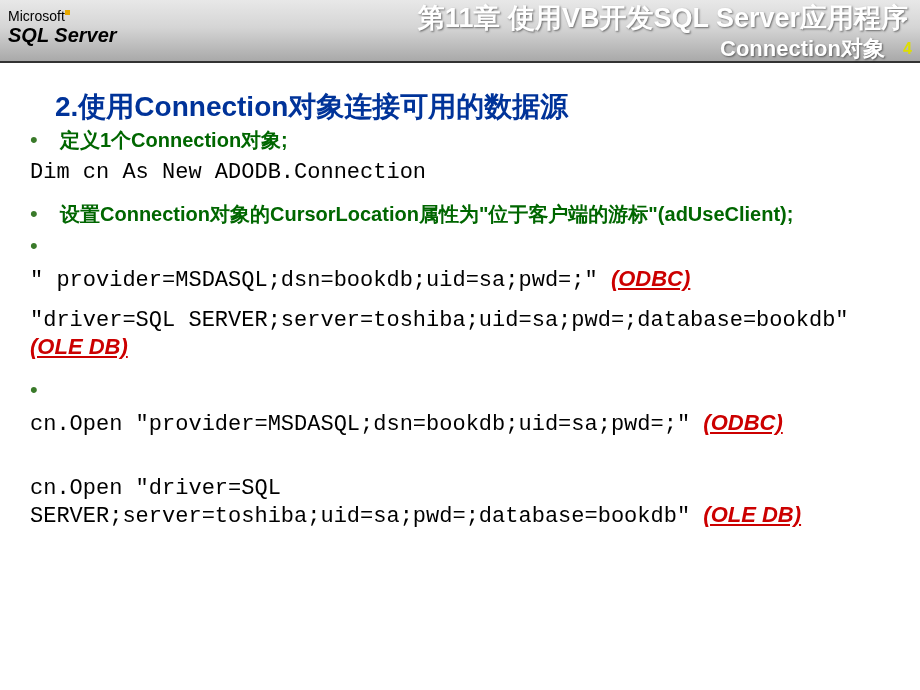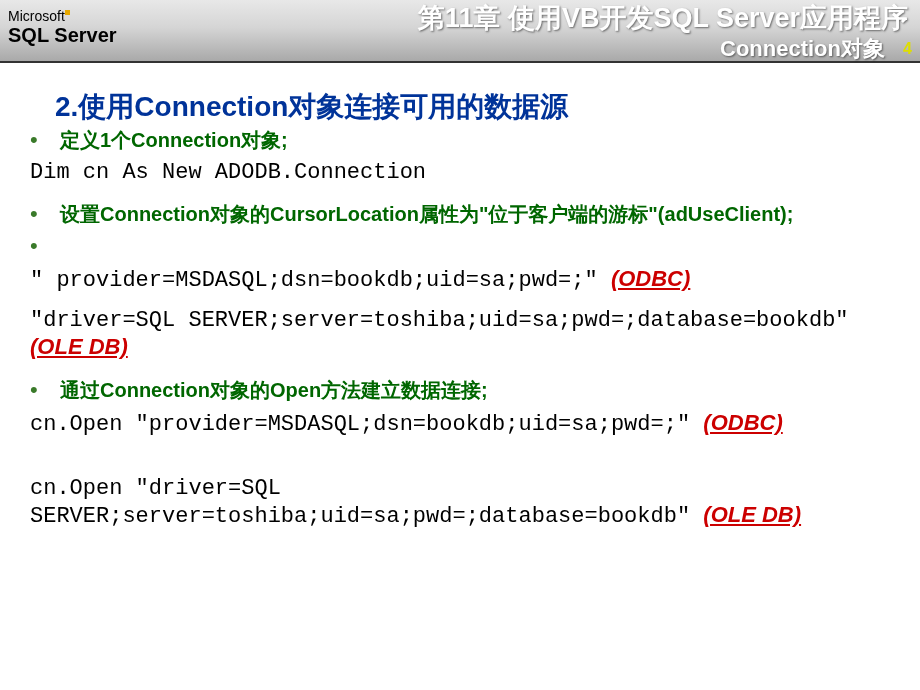--- a/index.html
+++ b/index.html
@@ -1,20 +1,20 @@
 <!DOCTYPE html>
 <html><head>
 <meta charset="utf-8">
 <style>
   * { margin: 0; padding: 0; box-sizing: border-box; }
   body { width: 920px; height: 690px; background: #fff; font-family: "Microsoft YaHei", Arial, sans-serif; overflow: hidden; }
   .header { position: relative; height: 63px; background: linear-gradient(to bottom, #e8e8e8 0%, #d5d5d5 45%, #a9a9a9 100%); border-bottom: 2px solid #333; }
   .logo-area { position: absolute; left: 8px; top: 8px; }
   .logo-ms { font-family: Arial; font-size: 14px; color: #000; }
-  .logo-sql { font-family: Arial; font-size: 20px; font-weight: bold; color: #000; }
+  .logo-sql { font-family: Arial; font-size: 20px; font-weight: bold; font-style: italic; color: #000; }
   .logo-dot { display:inline-block; width:5px;height:5px;background:#e6a800;vertical-align:super; }
   .chapter-title { position: absolute; right: 12px; top: 0px; font-size: 27px; font-weight: bold; color: #fff; text-shadow: 1px 1px 2px rgba(0,0,0,.5); }
   .section-title { position: absolute; right: 35px; top: 34px; font-size: 22px; font-weight: bold; color: #fff; text-shadow: 1px 1px 2px rgba(0,0,0,.5);}
   .page-num { position: absolute; right: 8px; top: 40px; font-size: 16px; color: #dede00; font-weight: bold;}
   .content { padding: 25px 30px 10px 30px; }
   .h-title { font-size: 28px; font-weight: bold; color: #003399; margin-left: 25px;}
   .bullet-item { display: flex; align-items: flex-start; margin-bottom: 4px; }
   .bullet-dot { color: #3a7a2a; font-size: 22px; line-height: 28px; width: 30px; flex:0 0 30px; }
   .bullet-text { color: #006600; font-size: 20px; font-weight: bold; line-height: 28px; text-align: center; }
   .code-line { font-family: "Courier New", monospace; font-size: 22px; color: #000; margin-bottom: 14px; margin-top: 6px; line-height: 26px;}
@@ -55,21 +55,20 @@
     <span>" provider=MSDASQL;dsn=bookdb;uid=sa;pwd=;"</span>
     <span class="code-note">(ODBC)</span>
   </div>
   <div class="code-line">
     <span>"driver=SQL SERVER;server=toshiba;uid=sa;pwd=;database=bookdb"</span>
     <span class="code-note">(OLE DB)</span>
   </div>
 
   <div class="bullet-item">
     <div class="bullet-dot">•</div>
-    <div class="bullet-text">通过Connection对象的Open方法建立数据连接;</div>
   </div>
   <div class="code-line">
     <span>cn.Open "provider=MSDASQL;dsn=bookdb;uid=sa;pwd=;"</span>
     <span class="code-note">(ODBC)</span>
   </div>
   <div class="spacer-md"></div>
   <div class="code-line">
     <span>cn.Open "driver=SQL SERVER;server=toshiba;uid=sa;pwd=;database=bookdb" </span>
     <span class="code-note">(OLE DB)</span>
   </div>

